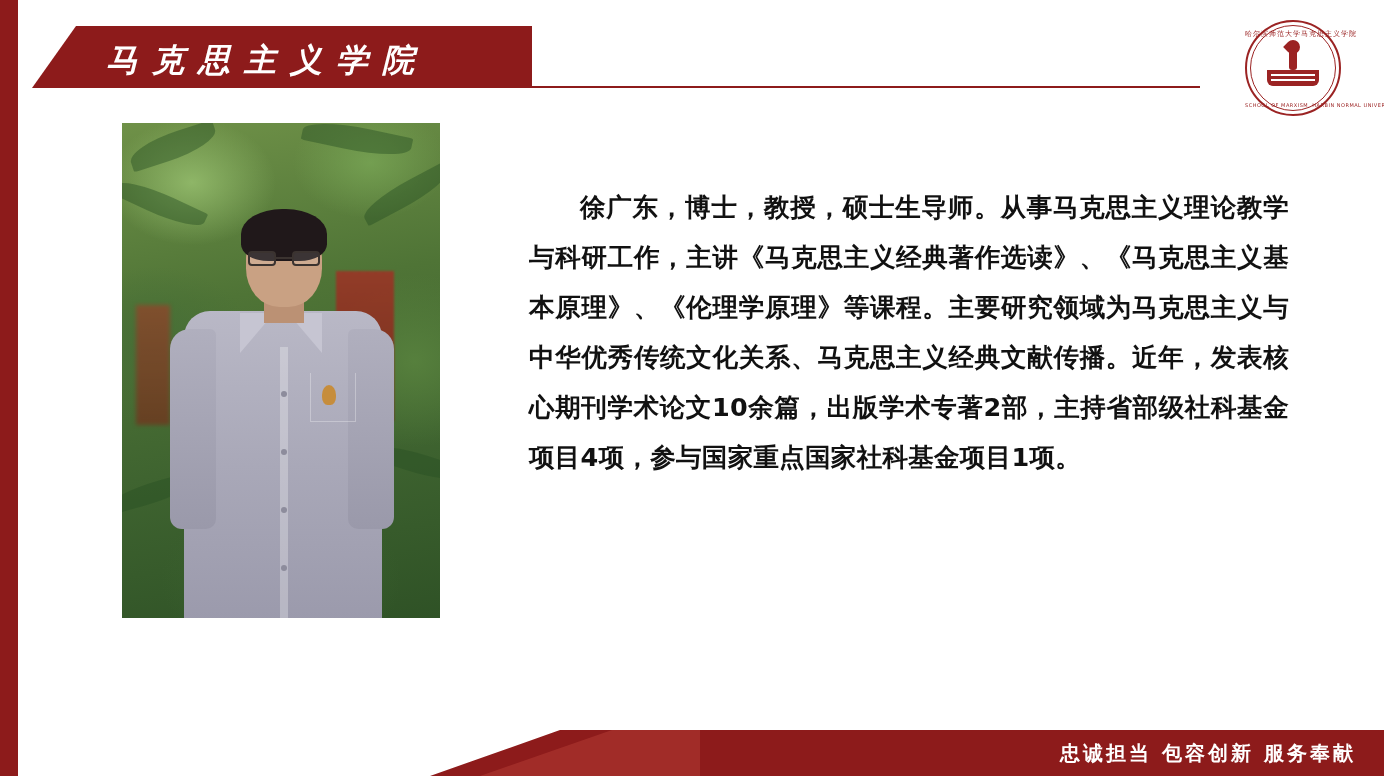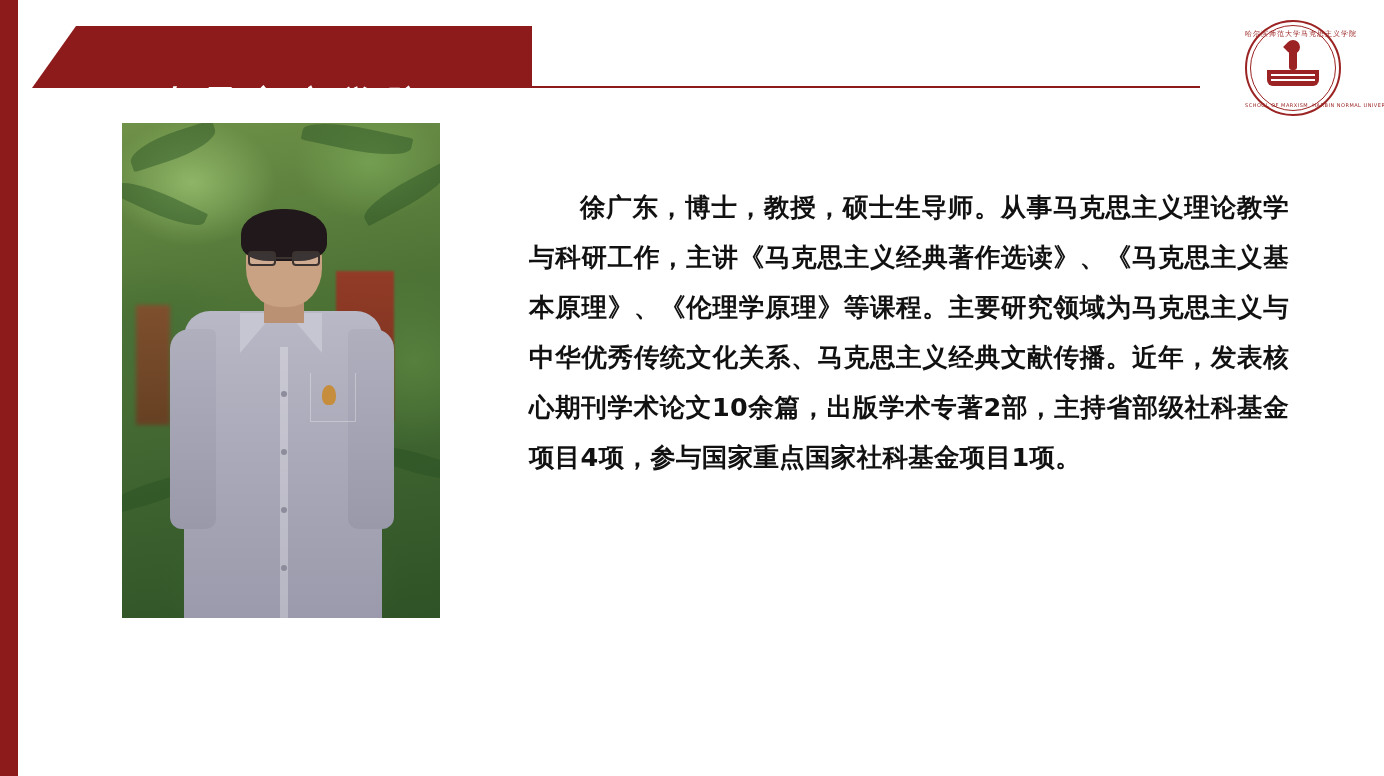--- a/index.html
+++ b/index.html
@@ -53,21 +53,20 @@
     position: absolute;
     left: 88px;
     top: 13px;
     font-family: "DejaVu Serif", serif;
     font-size: 32px;
     font-weight: bold;
     letter-spacing: 14px;
     color: #ffffff;
     white-space: nowrap;
     font-style: italic;
-    margin-top: 42px;
   }
   .header-rule {
     position: absolute;
     left: 514px;
     top: 60px;
     width: 668px;
     height: 2px;
     background: #8d1b1b;
   }
 
@@ -473,14 +472,19 @@
           <div class="glass-bridge"></div>
           <div class="glass-r"></div>
         </div>
       </div>
     </div>
 
     <div class="bio-text">徐广东，博士，教授，硕士生导师。从事马克思主义理论教学与科研工作，主讲《马克思主义经典著作选读》、《马克思主义基本原理》、《伦理学原理》等课程。主要研究领域为马克思主义与中华优秀传统文化关系、马克思主义经典文献传播。近年，发表核心期刊学术论文10余篇，出版学术专著2部，主持省部级社科基金项目4项，参与国家重点国家社科基金项目1项。</div>
 
   </div>
 
+  <div class="footer">
+    <div class="footer-bar"></div>
+    <div class="footer-bar-light"></div>
+    <div class="footer-slogan">忠诚担当 包容创新 服务奉献</div>
+  </div>
 
 </div>
 
 </body></html>

